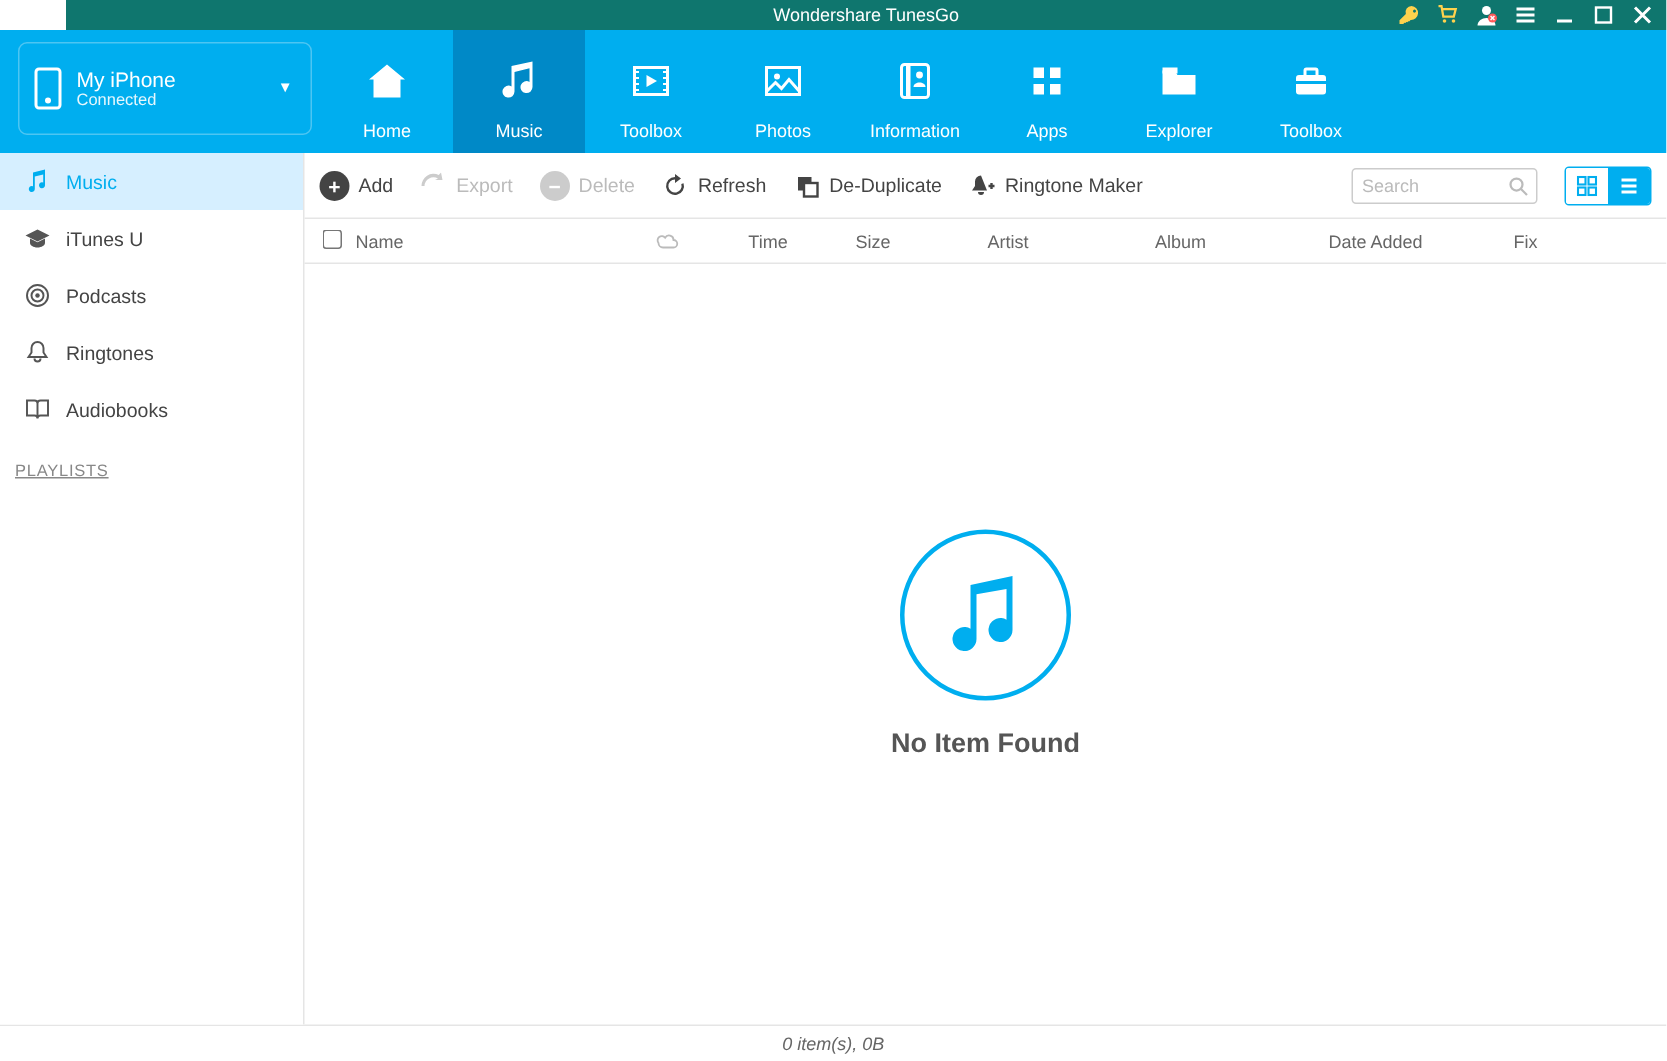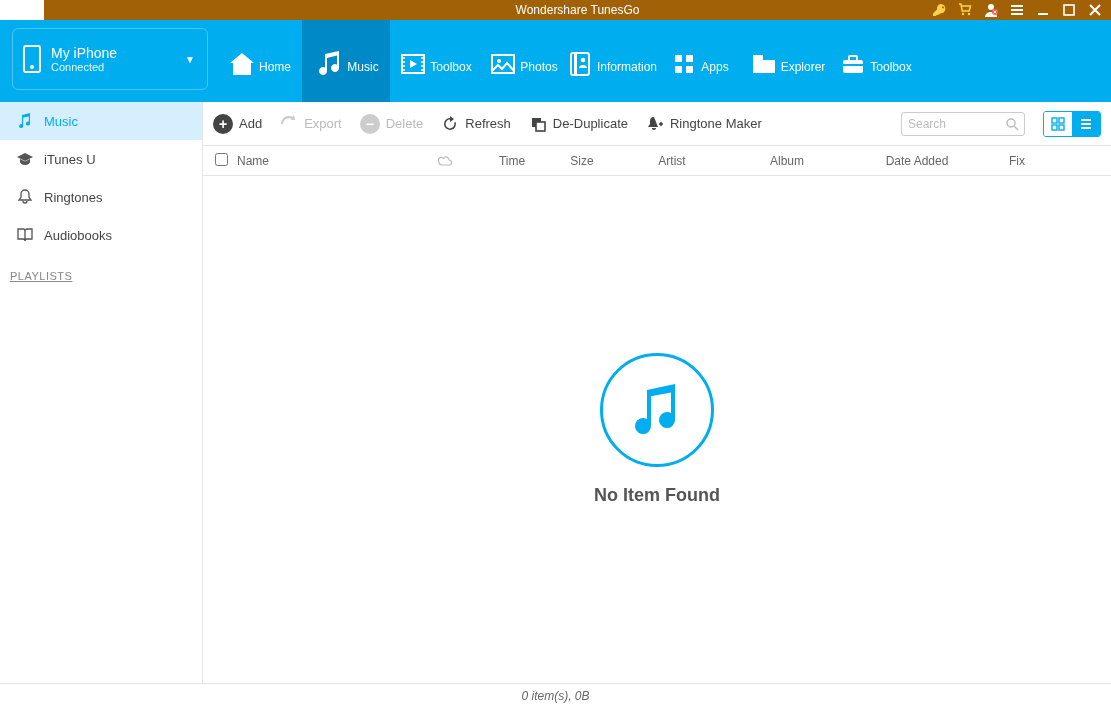--- a/index.html
+++ b/index.html
@@ -1,33 +1,33 @@
 <!DOCTYPE html>
 <html><head>
 <meta charset="utf-8">
 <style>
 * { margin: 0; padding: 0; box-sizing: border-box; font-family: "Segoe UI", Tahoma, sans-serif; }
 body { width: 1111px; height: 707px; overflow: hidden; background: #fff; }
 
-.titlebar { height: 20px; background: #a16207; display: flex; align-items: center; justify-content: center; position: relative; color: #fff; font-size: 12px; margin-left: 44px; }
+.titlebar { height: 20px; background: #0f766e; display: flex; align-items: center; justify-content: center; position: relative; color: #fff; font-size: 12px; margin-left: 44px; }
 .titlebar .title { position: absolute; left: 50%; transform: translateX(-50%); font-weight: 500; }
 .titlebar .window-controls { position: absolute; right: 8px; top: 0; height: 100%; display: flex; align-items: center; gap: 10px; }
 .titlebar .window-controls .ctrl { width: 16px; height: 16px; display: flex; align-items: center; justify-content: center; cursor: pointer; }
 
 .header { height: 82px; background: #00aeef; display: flex; }
 .device-box { width: 196px; border: 1px solid #4dc5f2; border-radius: 6px; margin: 8px 6px 12px 12px; display: flex; align-items: center; padding: 0 10px; position: relative; }
 .device-box .phone-icon { width: 18px; height: 28px; border: 2px solid #fff; border-radius: 3px; position: relative; }
 .device-box .phone-icon::after { content: ""; position: absolute; bottom: 2px; left: 50%; transform: translateX(-50%); width: 4px; height: 4px; border-radius: 50%; background: #fff; }
 .device-box .device-text { margin-left: 10px; color: #fff; }
 .device-box .device-name { font-size: 14px; font-weight: 400; }
 .device-box .device-status { font-size: 11px; opacity: .9; }
 .device-box .chevron { position: absolute; right: 12px; top: 50%; transform: translateY(-50%); color: #fff; font-size: 10px; }
 
 .main-nav { flex: 1; display: flex; }
-.nav-item { width: 88px; display: flex; align-items: center; justify-content: center; padding-top: 6px; color: #fff; font-size: 12px; cursor: pointer; }
+.nav-item { width: 88px; display: flex; flex-direction: column; align-items: center; justify-content: center; padding-top: 6px; color: #fff; font-size: 12px; cursor: pointer; }
 .nav-item .icon { height: 40px; display: flex; align-items: center; justify-content: center; }
 .nav-item .label { margin-top: 6px; }
 .nav-item.active { background: #0089c7; }
 
 .body { display: flex; height: calc(100% - 102px - 24px); }
 .sidebar { width: 203px; border-right: 1px solid #e5e5e5; background: #fff; }
 .sidebar-item { height: 38px; display: flex; align-items: center; padding: 0 16px; font-size: 13px; color: #444; cursor: pointer; gap: 10px; }
 .sidebar-item.selected { background: #d6efff; color: #00aeef; }
 .sidebar-header { padding: 16px 10px 6px; font-size: 11px; color: #888; letter-spacing: .5px; text-decoration: underline; }
 
@@ -220,20 +220,30 @@
       <span>
         <svg width="18" height="18" viewBox="0 0 18 18">
             <path d="M9 3L1 7l8 4 8-4-8-4zm-5 6v3c0 1.5 2.2 3 5 3s5-1.5 5-3V9l-5 2.5L4 9z" fill="#555"></path>
           </svg>
       </span>
       <span>iTunes U</span>
     </div>
     <div class="sidebar-item">
       <span>
         <svg width="18" height="18" viewBox="0 0 18 18">
+            <circle cx="9" cy="9" r="7" stroke="#555" stroke-width="1.3" fill="none"></circle>
+            <circle cx="9" cy="9" r="4" stroke="#555" stroke-width="1.3" fill="none"></circle>
+            <circle cx="9" cy="9" r="1.5" fill="#555"></circle>
+          </svg>
+      </span>
+      <span>Podcasts</span>
+    </div>
+    <div class="sidebar-item">
+      <span>
+        <svg width="18" height="18" viewBox="0 0 18 18">
             <path d="M9 2a4 4 0 0 0-4 4v3l-2 3h12l-2-3V6a4 4 0 0 0-4-4zm-2 11a2 2 0 0 0 4 0" stroke="#555" stroke-width="1.3" fill="none"></path>
           </svg>
       </span>
       <span>Ringtones</span>
     </div>
     <div class="sidebar-item">
       <span>
         <svg width="18" height="18" viewBox="0 0 18 18">
             <path d="M2 3h5a2 2 0 0 1 2 2v10a2 2 0 0 0-2-2H2V3zm14 0h-5a2 2 0 0 0-2 2v10a2 2 0 0 1 2-2h5V3z" stroke="#555" stroke-width="1.3" fill="none"></path>
           </svg>

